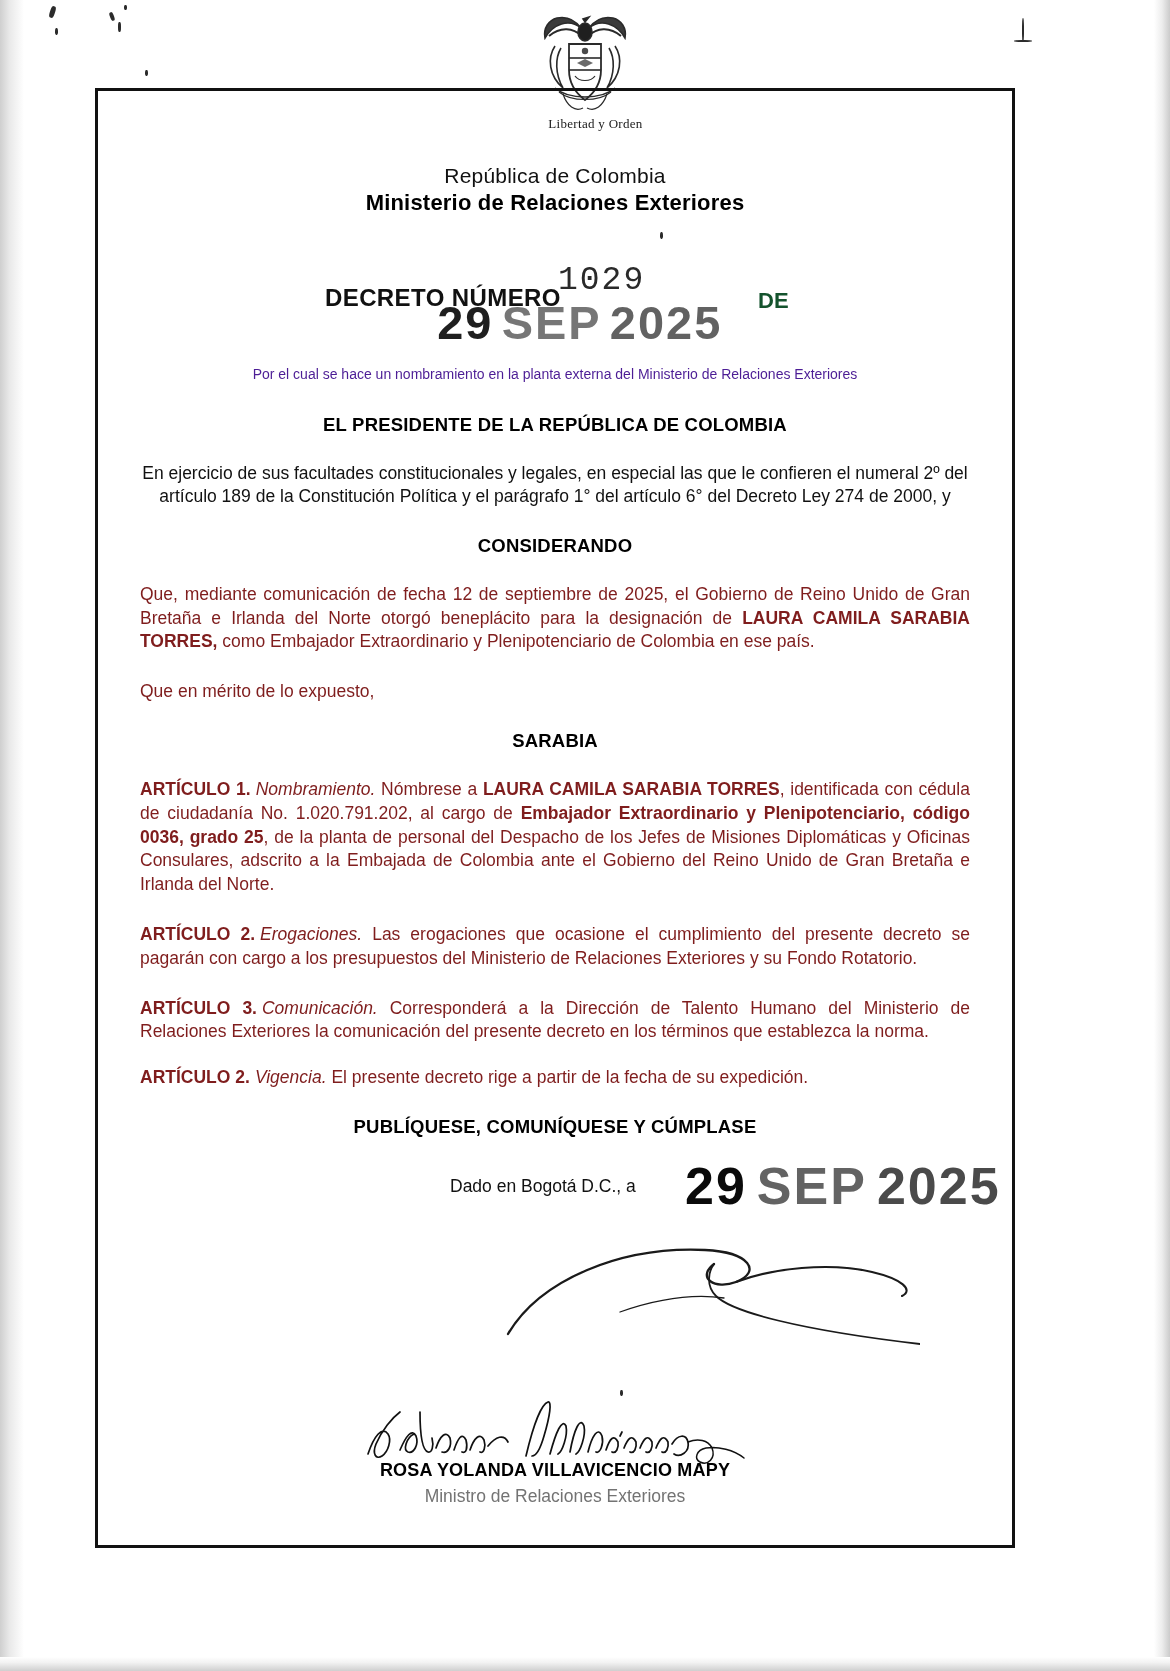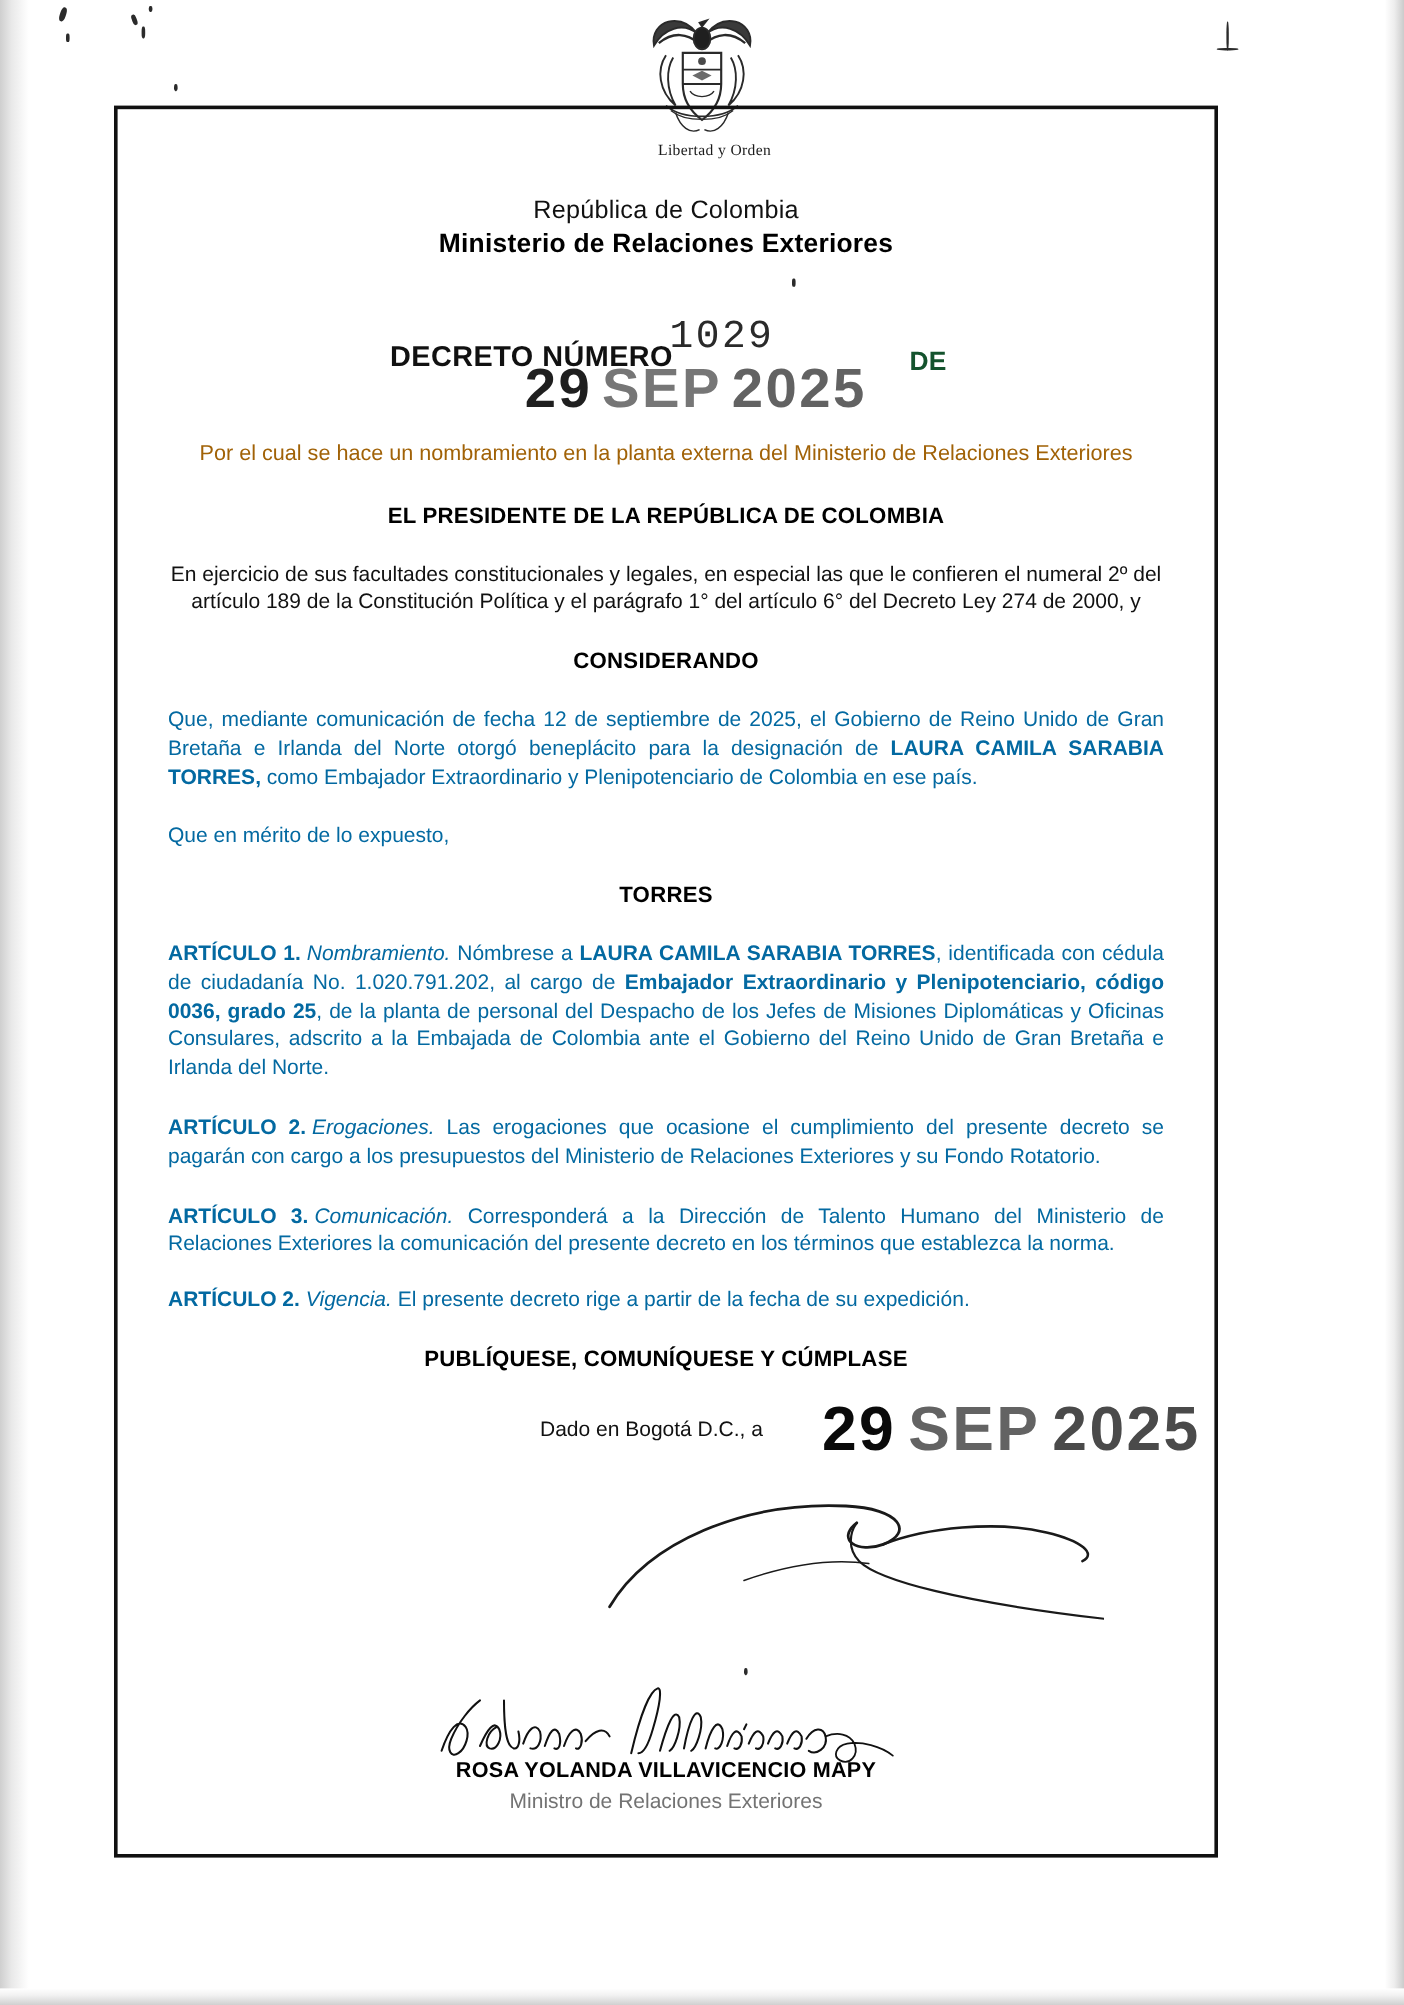--- a/index.html
+++ b/index.html
@@ -144,22 +144,22 @@
     color: #3a3a3a;
     opacity: 0.92;
     transform: scaleX(1.02);
   }
   .stamp-date-top .ink-dark { color:#0d0d0d; }
   .stamp-date-top .ink-mid  { color:#555; }
   .stamp-date-top .ink-light{ color:#6b6b6b; }
 
   .subtitle {
     text-align: center;
-    font-size: 18px;
-    color: #a16207;
+    font-size: 14px;
+    color: #4c1d95;
     line-height: 1.28;
     margin-top: 6px;
     padding: 0 6px;
   }
 
   .centered-heading {
     text-align: center;
     font-size: 18.5px;
     font-weight: bold;
     color: #000;
@@ -169,21 +169,21 @@
   .center-para {
     text-align: center;
     font-size: 17.5px;
     color: #111;
     line-height: 1.34;
   }
 
   .body-para {
     text-align: justify;
     font-size: 17.5px;
-    color: #0369a1;
+    color: #7f1d1d;
     line-height: 1.36;
   }
   .body-para b { font-weight: bold; }
   .body-para i { font-style: italic; }
 
   .mt-30 { margin-top: 30px; }
   .mt-26 { margin-top: 26px; }
   .mt-22 { margin-top: 22px; }
 
   
@@ -327,21 +327,21 @@
     <div class="centered-heading mt-30">EL PRESIDENTE DE LA REPÚBLICA DE COLOMBIA</div>
 
     <div class="center-para mt-26">En ejercicio de sus facultades constitucionales y legales, en especial las que le confieren el numeral 2º del artículo 189 de la Constitución Política y el parágrafo 1° del artículo 6° del Decreto Ley 274 de 2000, y</div>
 
     <div class="centered-heading mt-26">CONSIDERANDO</div>
 
     <div class="body-para mt-26"><span>Que, mediante comunicación de fecha 12 de septiembre de 2025, el Gobierno de Reino Unido de Gran Bretaña e Irlanda del Norte otorgó beneplácito para la designación de </span><b>LAURA CAMILA SARABIA TORRES,</b><span> como Embajador Extraordinario y Plenipotenciario de Colombia en ese país.</span></div>
 
     <div class="body-para mt-26">Que en mérito de lo expuesto,</div>
 
-    <div class="centered-heading mt-26">TORRES</div>
+    <div class="centered-heading mt-26">SARABIA</div>
 
     <div class="body-para mt-26"><b>ARTÍCULO 1.</b><i style="margin-left:5px;">Nombramiento.</i><span> Nómbrese a </span><b>LAURA CAMILA SARABIA TORRES</b><span>, identificada con cédula de ciudadanía No. 1.020.791.202, al cargo de </span><b>Embajador Extraordinario y Plenipotenciario, código 0036, grado 25</b><span>, de la planta de personal del Despacho de los Jefes de Misiones Diplomáticas y Oficinas Consulares, adscrito a la Embajada de Colombia ante el Gobierno del Reino Unido de Gran Bretaña e Irlanda del Norte.</span></div>
 
     <div class="body-para mt-26"><b>ARTÍCULO 2.</b><i style="margin-left:5px;">Erogaciones.</i><span> Las erogaciones que ocasione el cumplimiento del presente decreto se pagarán con cargo a los presupuestos del Ministerio de Relaciones Exteriores y su Fondo Rotatorio.</span></div>
 
     <div class="body-para mt-26"><b>ARTÍCULO 3.</b><i style="margin-left:5px;">Comunicación.</i><span> Corresponderá a la Dirección de Talento Humano del Ministerio de Relaciones Exteriores la comunicación del presente decreto en los términos que establezca la norma.</span></div>
 
     <div class="body-para mt-22"><b>ARTÍCULO 2.</b><i style="margin-left:5px;">Vigencia.</i><span> El presente decreto rige a partir de la fecha de su expedición.</span></div>
 
     <div class="centered-heading mt-26">PUBLÍQUESE, COMUNÍQUESE Y CÚMPLASE</div>

